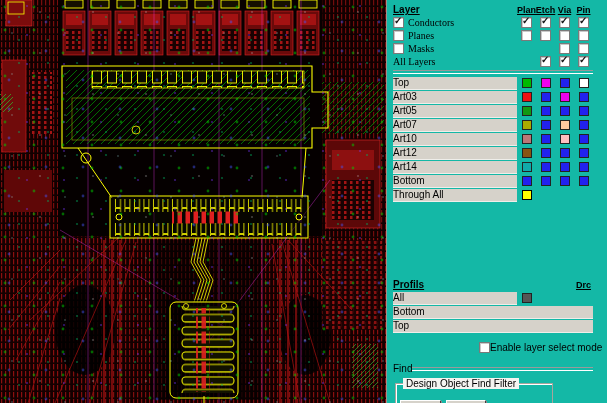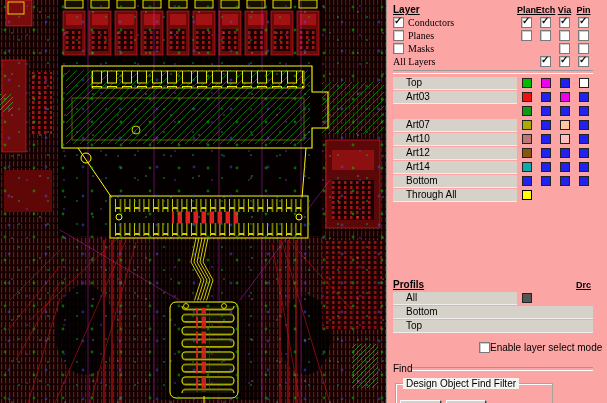--- a/index.html
+++ b/index.html
@@ -3,34 +3,34 @@
 <meta charset="utf-8">
 <style>
   html,body{margin:0;padding:0;background:#777;}
   .app{width:607px;height:403px;display:flex;overflow:hidden;position:relative;
        font-family:"Liberation Sans",sans-serif;background:#f5f4f1;}
   
   .canvas{width:386px;height:403px;flex:none;background:#000;}
   .canvas svg{display:block;}
   
   .panel{flex:1;box-sizing:border-box;display:flex;flex-direction:column;
-         padding:3px 0 0 6px;font-size:10px;color:#000;background:#fca5a5;border-left:1px solid #9a968e;}
+         padding:3px 0 0 6px;font-size:10px;color:#000;background:#14b8a6;border-left:1px solid #9a968e;}
   .row{display:flex;align-items:center;height:13px;flex:none;}
   .cells{display:flex;width:76px;flex:none;margin-left:auto;margin-right:14px;}
   .cell{width:19px;display:flex;justify-content:center;align-items:center;text-align:center;}
   .hdr{font-weight:bold;text-decoration:underline;}
   .colhdr{font-size:9px;font-weight:bold;text-decoration:underline;}
   .cb{width:9px;height:9px;background:#fff;border:1px solid #7a7a7a;
       box-shadow:inset 1px 1px 0 #c9c9c9;position:relative;display:inline-block;flex:none;}
   .cb.checked::after{content:"\2713";position:absolute;left:0;top:-3px;font-size:10px;font-weight:bold;color:#111;}
   .absent{visibility:hidden;}
   .lbl{margin-left:4px;white-space:nowrap;font-family:Liberation Serif, serif;}
   .divider{height:2px;border-top:1px solid #999;border-bottom:1px solid #fff;margin:2px 14px 2px 0;flex:none;}
   .layer-row{height:14px;}
-  .strip{background:#d6d2ca;height:12px;line-height:12px;padding-left:13px;flex:1;white-space:nowrap;
+  .strip{background:#d6d2ca;height:12px;line-height:12px;padding-left:0;flex:1;white-space:nowrap;
          border-bottom:1px solid #efeeea;}
   .strip.wide{margin-right:14px;}
   .swatch{width:10px;height:10px;border:1px solid #222;box-sizing:border-box;display:inline-block;flex:none;}
   .spacer{height:76px;flex:none;}
   .enable{margin:7px 0 0 86px;display:flex;align-items:center;height:14px;flex:none;}
   .findsep{display:flex;align-items:center;margin:9px 14px 0 0;gap:0;flex:none;}
   .findsep .line{flex:1;height:2px;border-top:1px solid #9a9a9a;border-bottom:1px solid #fff;}
   .gbox{margin:9px 14px 0 2px;width:158px;border:1px solid #a8a49c;box-shadow:inset 1px 1px 0 #fff;
         padding:3px 6px 6px 4px;flex:1;position:relative;box-sizing:border-box;}
   .glabel{position:absolute;top:-6px;left:7px;background:#f5f4f1;padding:0 3px;font-size:10px;white-space:nowrap;}
@@ -332,20 +332,21 @@
           </span>
         <span class="cell">
             <span class="swatch" style="background-color: rgb(238, 0, 238);"></span>
           </span>
         <span class="cell">
             <span class="swatch" style="background-color: rgb(34, 34, 238);"></span>
           </span>
       </span>
     </div>
     <div class="row layer-row">
+      <span class="strip">Art05</span>
       <span class="cells">
         <span class="cell">
             <span class="swatch" style="background-color: rgb(17, 153, 17);"></span>
           </span>
         <span class="cell">
             <span class="swatch" style="background-color: rgb(34, 34, 238);"></span>
           </span>
         <span class="cell">
             <span class="swatch" style="background-color: rgb(34, 34, 238);"></span>
           </span>

